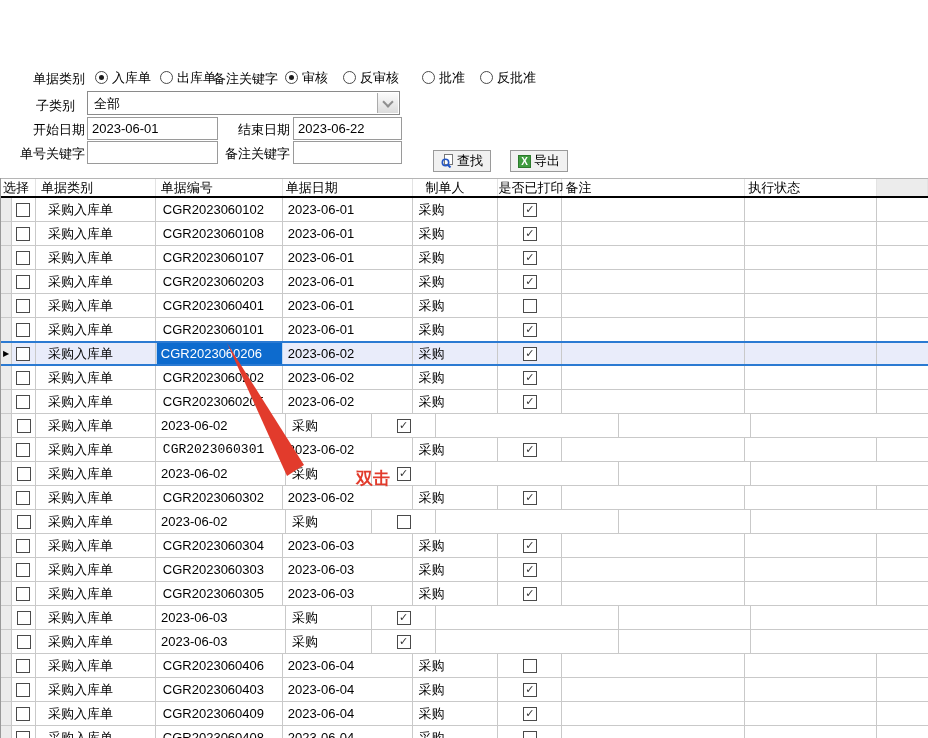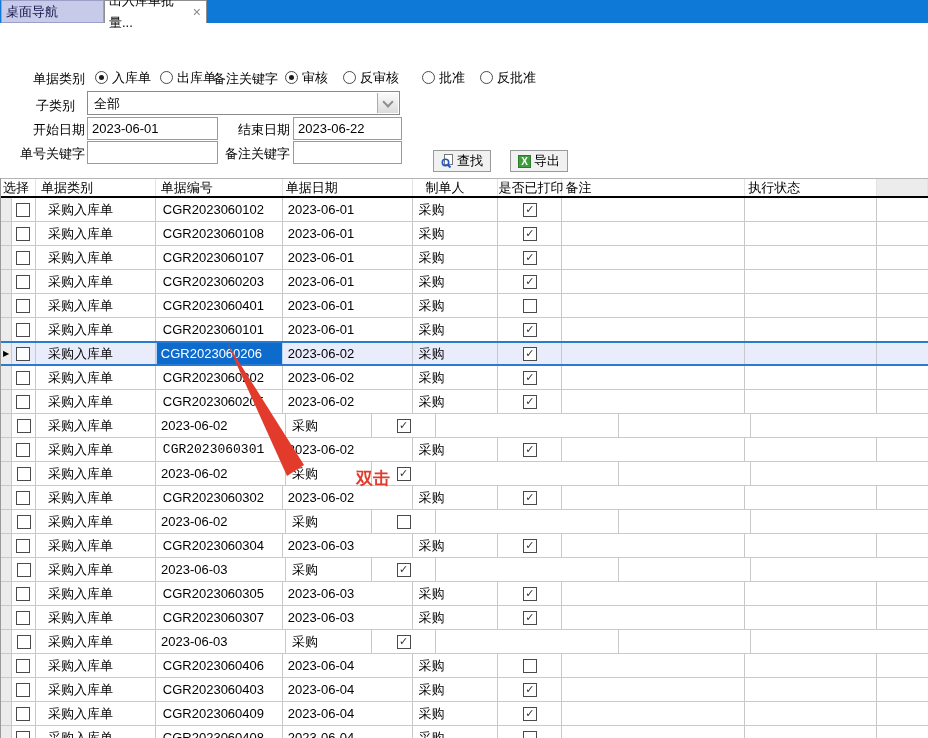--- a/index.html
+++ b/index.html
@@ -54,29 +54,20 @@
 
   
   .annot-arrow{position:absolute;left:0;top:0;pointer-events:none;z-index:5;}
   .annot-text{position:absolute;left:356px;top:467px;color:#e23b2c;font-size:17px;font-weight:bold;z-index:5;}
 </style>
 </head>
 <body>
 
 <div class="screen">
 
-  <div class="tabbar">
-    <div class="tab tab-inactive">
-      <span>桌面导航</span>
-    </div>
-    <div class="tab tab-active">
-      <span>出入库单批量...</span>
-      <span class="close">×</span>
-    </div>
-  </div>
 
   <div class="flabel" style="left:0;top:70px;width:85px;">单据类别</div>
   <div class="rgroup">
       <span class="opt" style="left: 95px;">
         <span class="radio checked"></span>
         <span>入库单</span>
       </span>
       <span class="opt" style="left: 160px;">
         <span class="radio"></span>
         <span>出库单</span>
@@ -383,20 +374,21 @@
           <div class="gc" style="width: 183px;"></div>
           <div class="gc" style="width: 132px;"></div>
           <div class="gc" style="width: 51px; border-right: none;"></div>
         </div>
         <div class="grow">
           <div class="gc ind" style="width: 11px;"></div>
           <div class="gc cbcell" style="width: 24px;">
             <span class="cb"></span>
           </div>
           <div class="gc" style="width: 120px; padding-left: 12px;">采购入库单</div>
+          <div class="gc" style="width: 127px; padding-left: 7px;">CGR2023060303</div>
           <div class="gc" style="width: 130px; padding-left: 5px;">2023-06-03</div>
           <div class="gc" style="width: 86px; padding-left: 6px;">采购</div>
           <div class="gc cbcell" style="width: 64px;">
             <span class="cb">✓</span>
           </div>
           <div class="gc" style="width: 183px;"></div>
           <div class="gc" style="width: 132px;"></div>
           <div class="gc" style="width: 51px; border-right: none;"></div>
         </div>
         <div class="grow">
@@ -414,21 +406,20 @@
           <div class="gc" style="width: 183px;"></div>
           <div class="gc" style="width: 132px;"></div>
           <div class="gc" style="width: 51px; border-right: none;"></div>
         </div>
         <div class="grow">
           <div class="gc ind" style="width: 11px;"></div>
           <div class="gc cbcell" style="width: 24px;">
             <span class="cb"></span>
           </div>
           <div class="gc" style="width: 120px; padding-left: 12px;">采购入库单</div>
-          <div class="gc" style="width: 127px; padding-left: 7px;">CGR2023060307</div>
           <div class="gc" style="width: 130px; padding-left: 5px;">2023-06-03</div>
           <div class="gc" style="width: 86px; padding-left: 6px;">采购</div>
           <div class="gc cbcell" style="width: 64px;">
             <span class="cb">✓</span>
           </div>
           <div class="gc" style="width: 183px;"></div>
           <div class="gc" style="width: 132px;"></div>
           <div class="gc" style="width: 51px; border-right: none;"></div>
         </div>
         <div class="grow">

